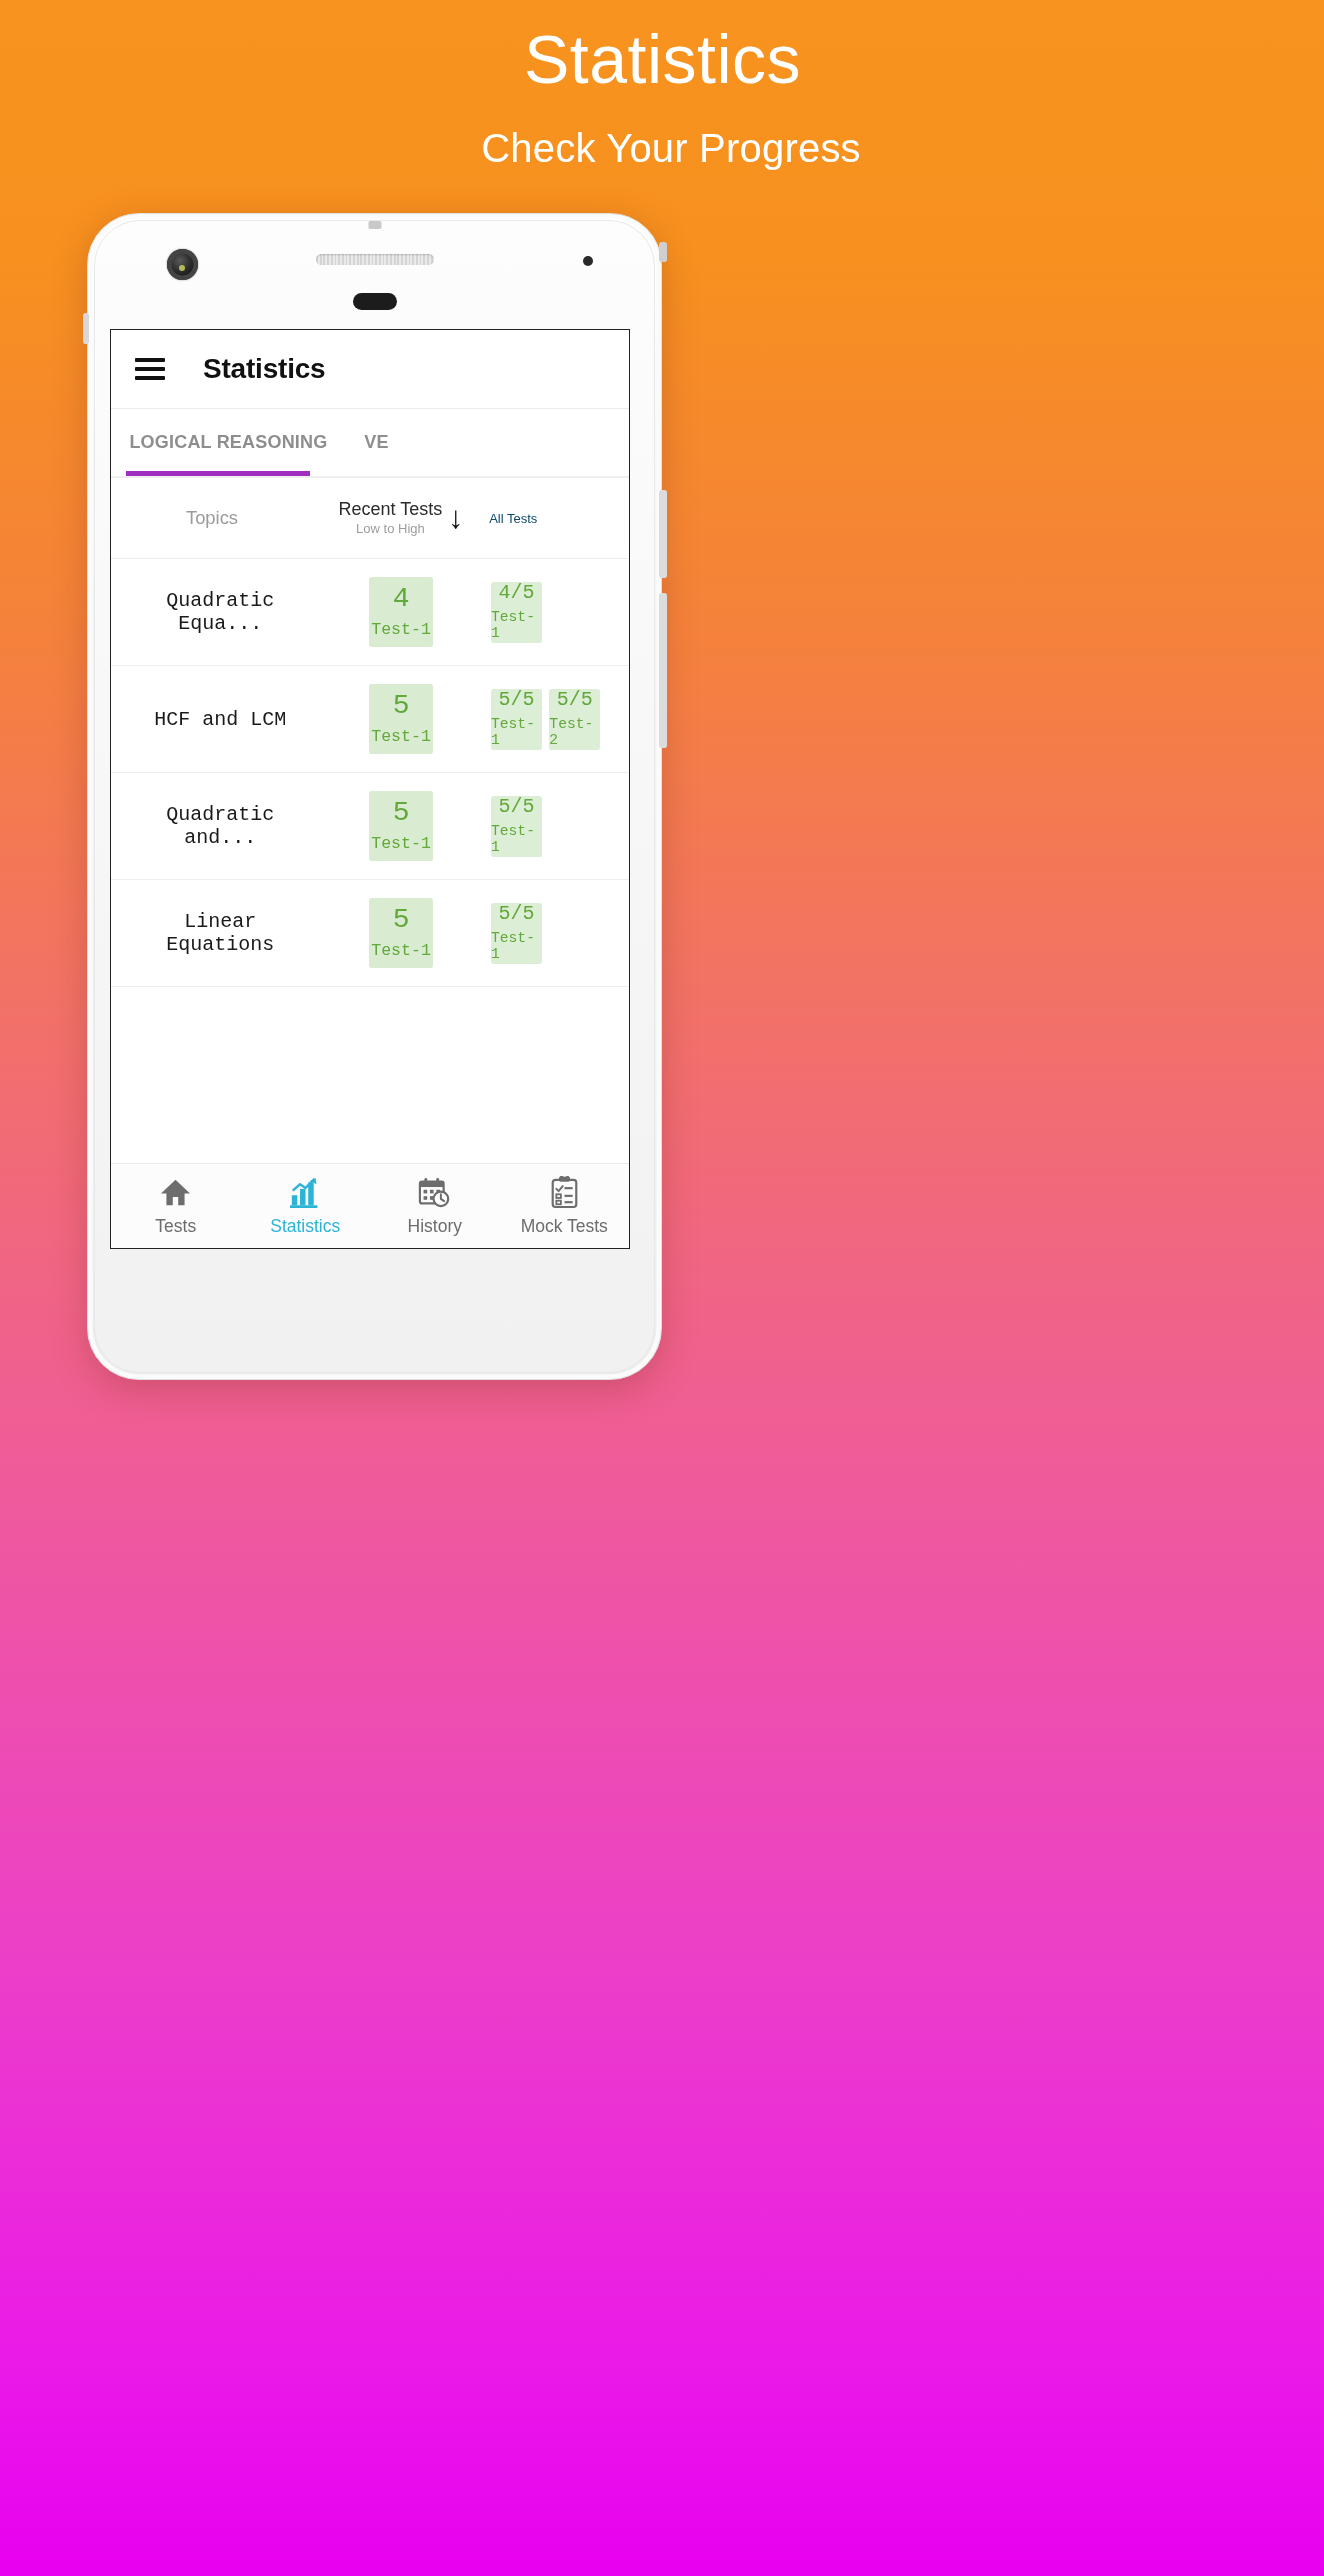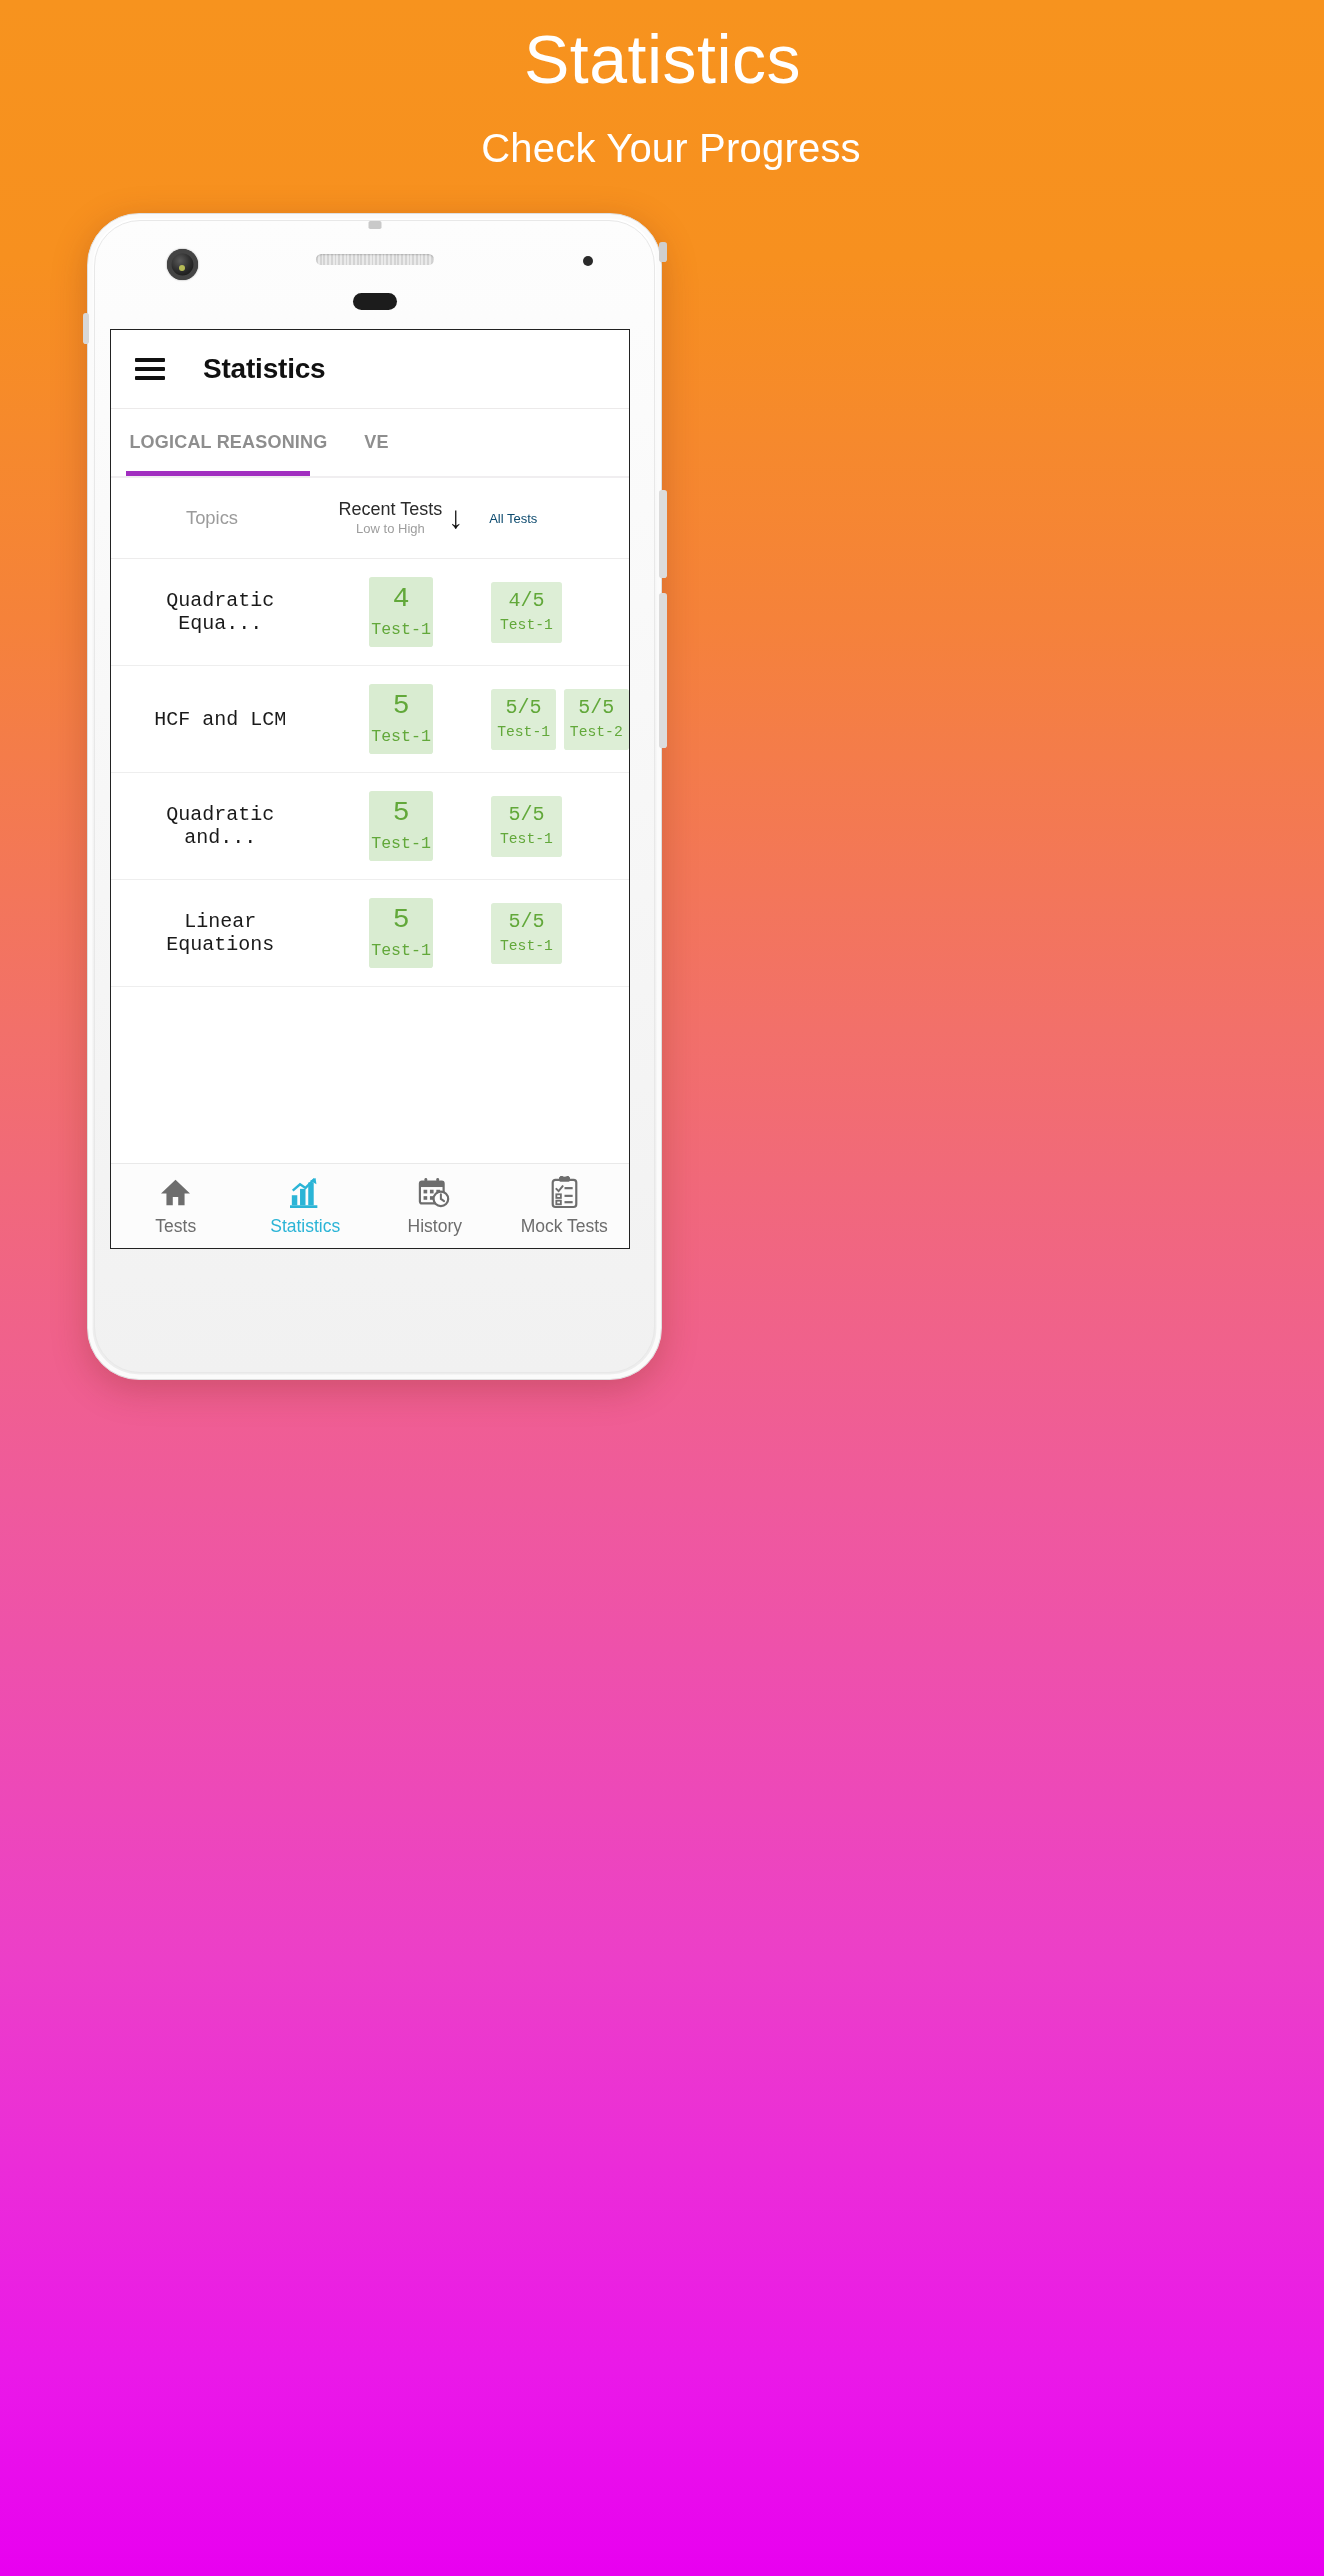--- a/index.html
+++ b/index.html
@@ -154,21 +154,21 @@
 
   .chip {
     background:#d9ecd1;
     border-radius:2.8px;
     display:flex; flex-direction:column; align-items:center; justify-content:center;
     color:#62a83a;
   }
   .chip-big { width:64px; height:70px; }
   .chip-big .chip-val { font-size:28px; line-height:1; }
   .chip-big .chip-sub { font-size:16.6px; margin-top:7.4px; }
-  .chip-sm { width:71px; height:61px; background:#ddeed6; }
+  .chip-sm { width:51px; height:61px; background:#ddeed6; }
   .chip-sm .chip-val { font-size:20px; line-height:1; }
   .chip-sm .chip-sub { font-size:14.7px; margin-top:6.4px; }
 
   .filler { background:#fff; }
 
   .bottomnav {
     position:absolute; bottom:0; left:0; right:0;
     height:85px;
     background:#fcfcfc;
     border-top:0.9px solid #e9e9e9;

